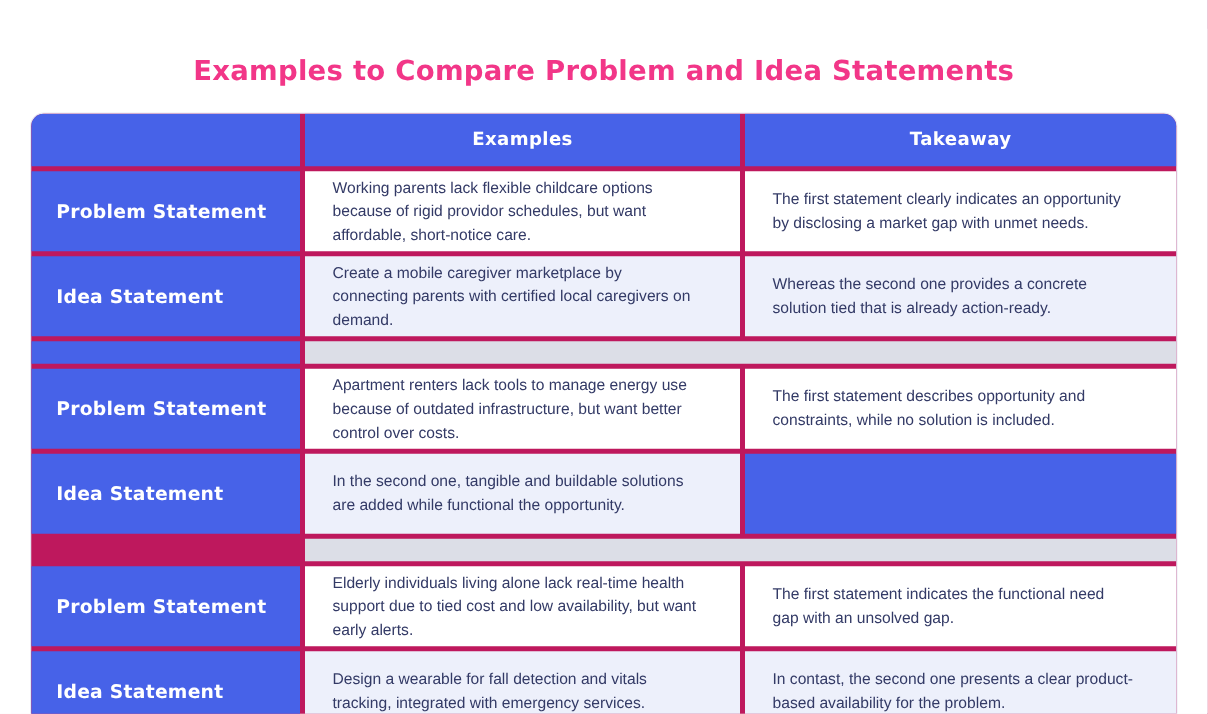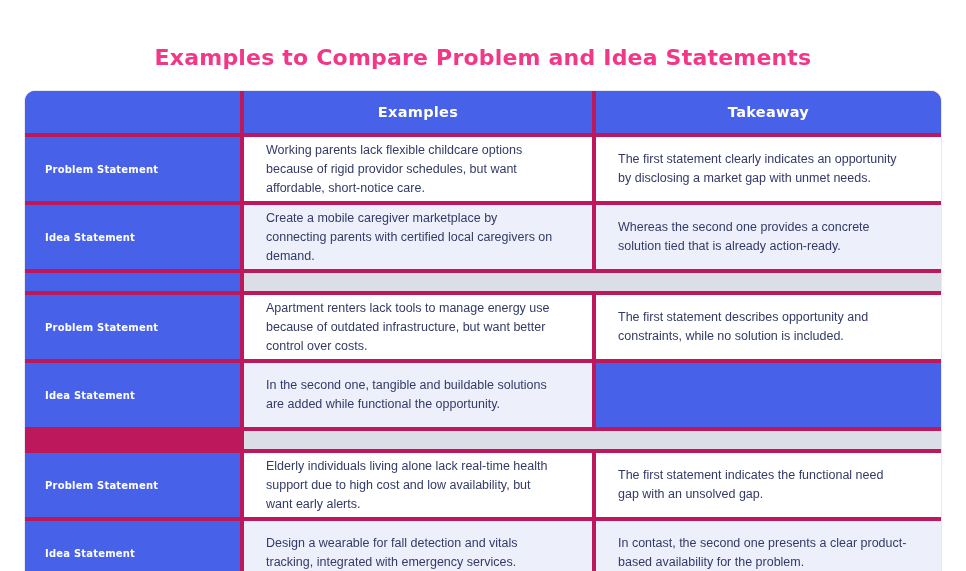--- a/index.html
+++ b/index.html
@@ -46,21 +46,21 @@
     font-weight: bold;
     font-size: 14.5px;
     letter-spacing: 0.3px;
   }
 
   .label {
     background: #4762e8;
     color: #ffffff;
     font-family: "DejaVu Sans", sans-serif;
     font-weight: bold;
-    font-size: 10px;
+    font-size: 15px;
     letter-spacing: 0.2px;
     padding-left: 20px;
   }
 
   .body {
     color: #333a66;
     font-size: 12.5px;
     line-height: 19px;
     padding: 8px 34px 8px 22px;
   }
@@ -98,21 +98,21 @@
     <div class="cell body row-white">Apartment renters lack tools to manage energy use because of outdated infrastructure, but want better control over costs.</div>
     <div class="cell body row-white">The first statement describes opportunity and constraints, while no solution is included.</div>
 
     <div class="cell label">Idea Statement</div>
     <div class="cell body row-lav">In the second one, tangible and buildable solutions are added while functional the opportunity.</div>
 
     <div class="cell spacer-label"></div>
     <div class="cell spacer-band"></div>
 
     <div class="cell label">Problem Statement</div>
-    <div class="cell body row-white">Elderly individuals living alone lack real-time health support due to high cost and low availability, but want early alerts.</div>
+    <div class="cell body row-white">Elderly individuals living alone lack real-time health support due to tied cost and low availability, but want early alerts.</div>
     <div class="cell body row-white">The first statement indicates the functional need gap with an unsolved gap.</div>
 
     <div class="cell label">Idea Statement</div>
     <div class="cell body row-lav">Design a wearable for fall detection and vitals tracking, integrated with emergency services.</div>
     <div class="cell body row-lav">In contast, the second one presents a clear product-based availability for the problem.</div>
 
   </div>
 </div>
 
 </body></html>

